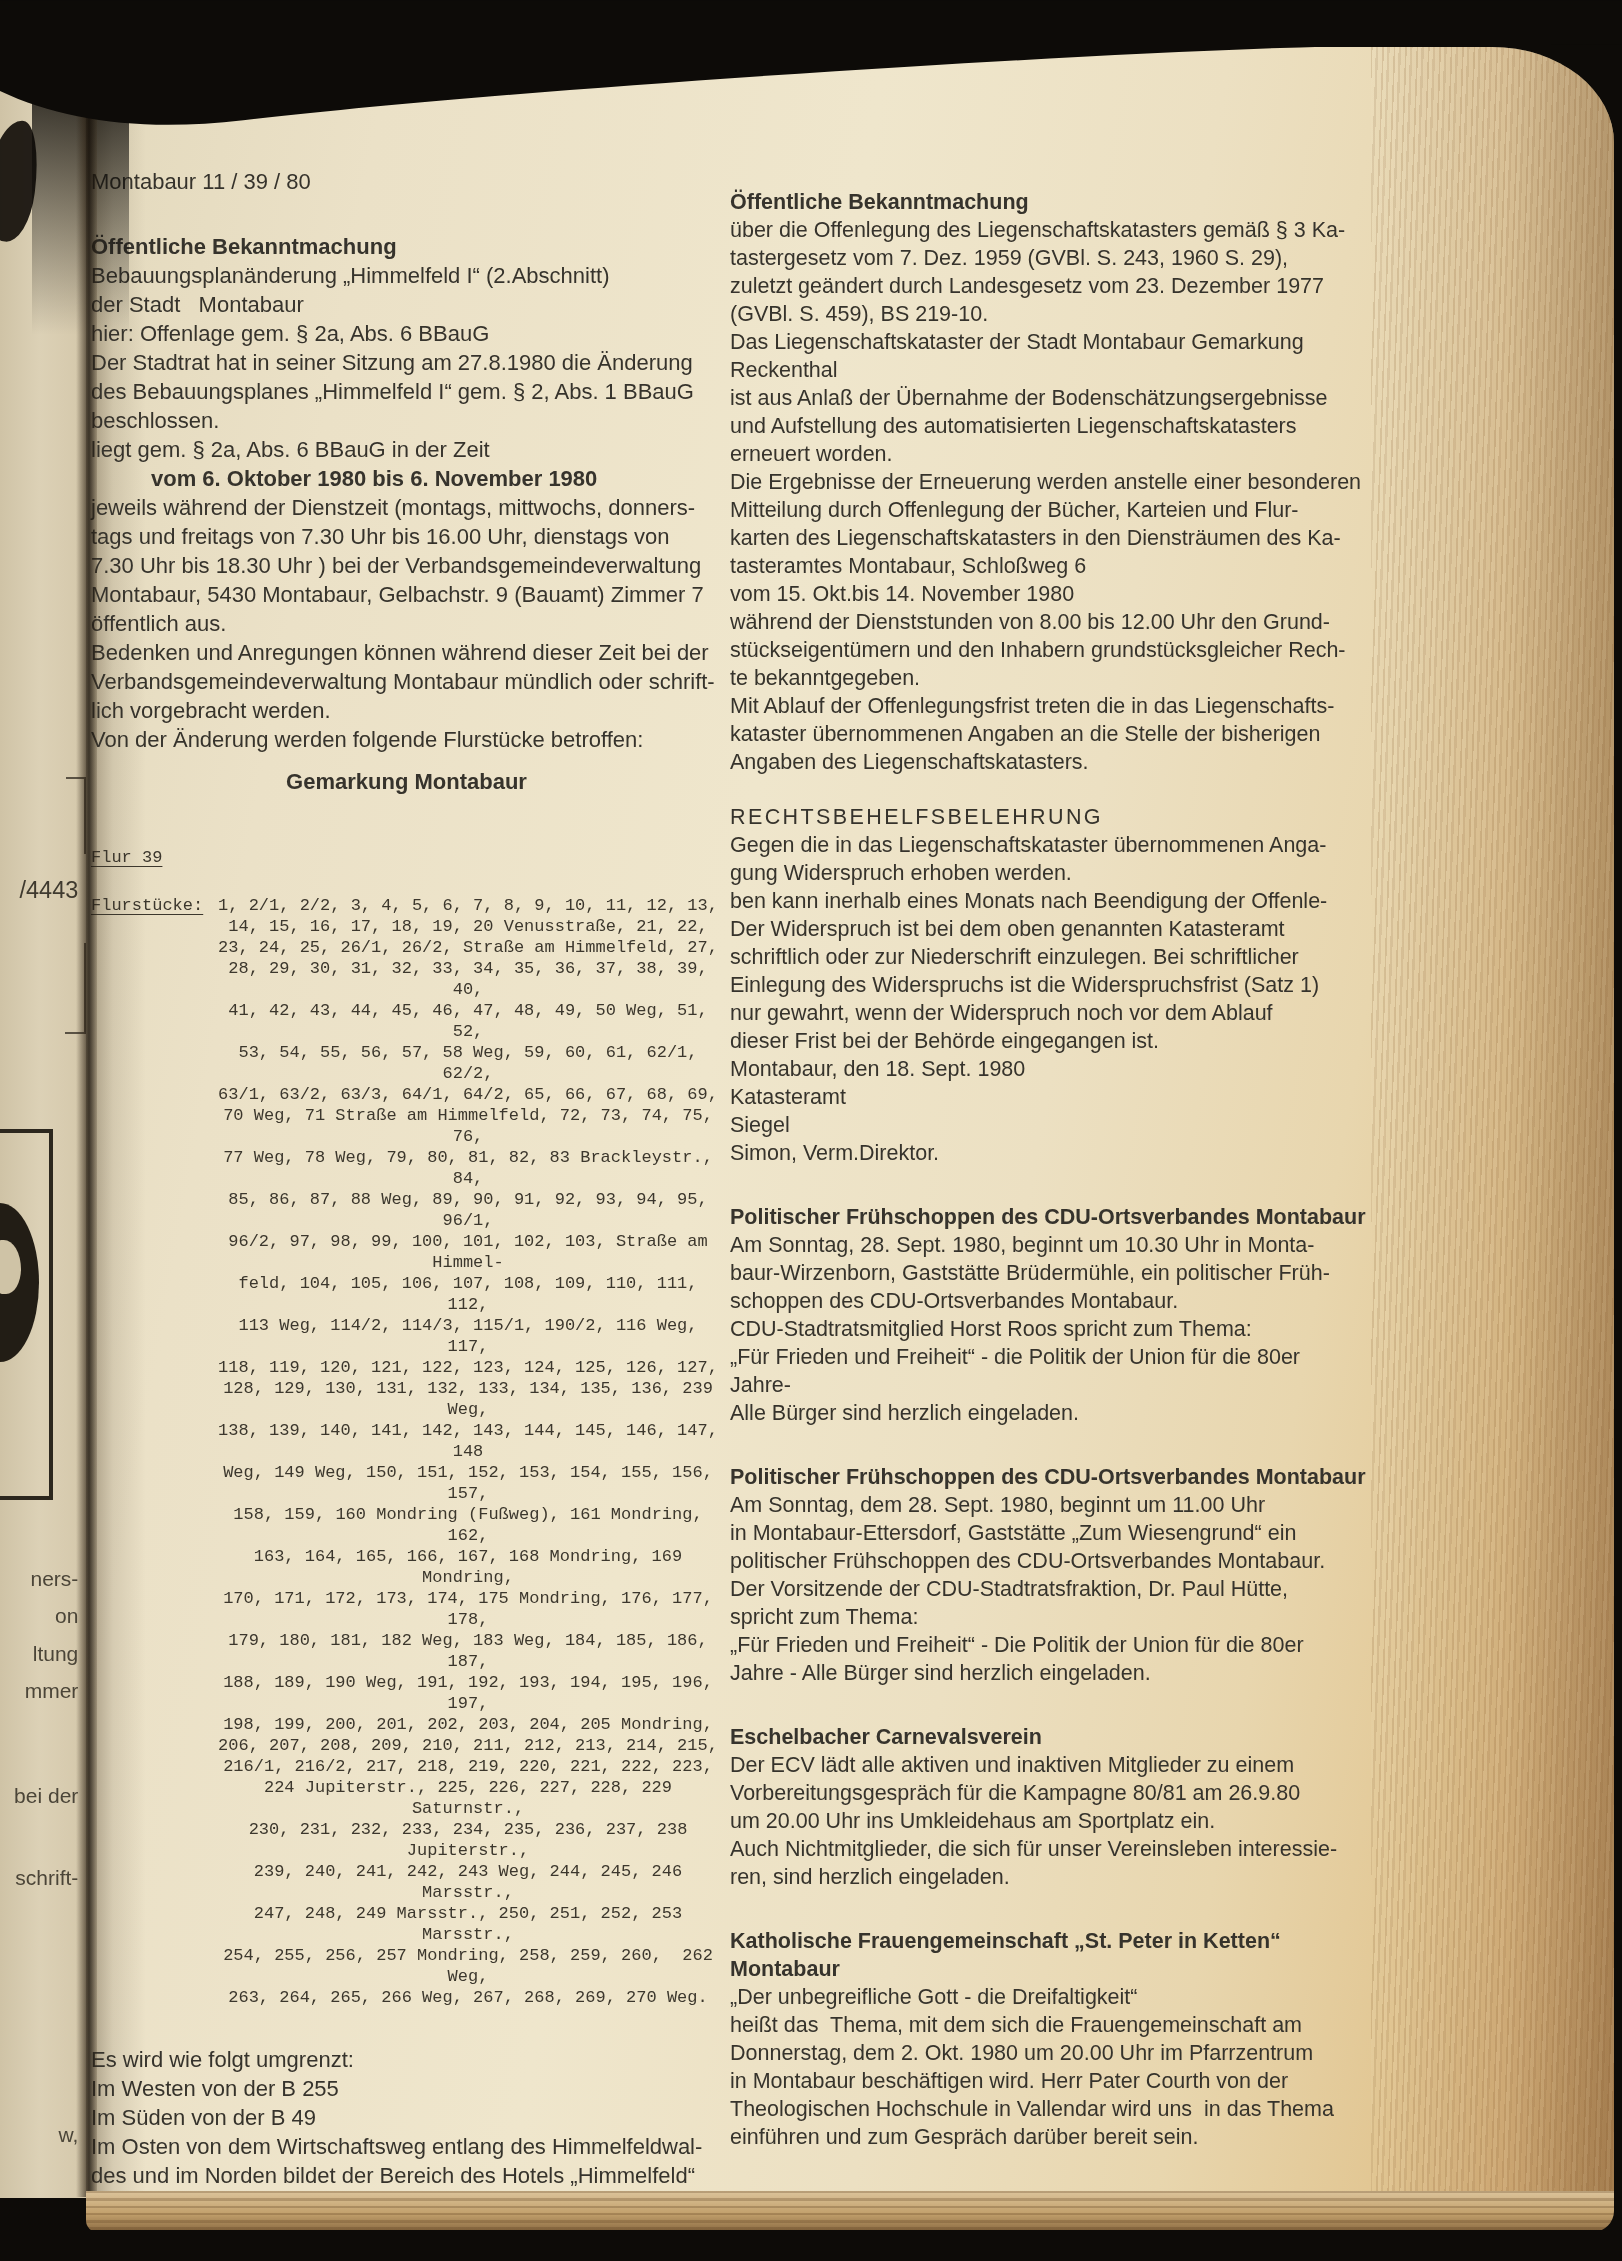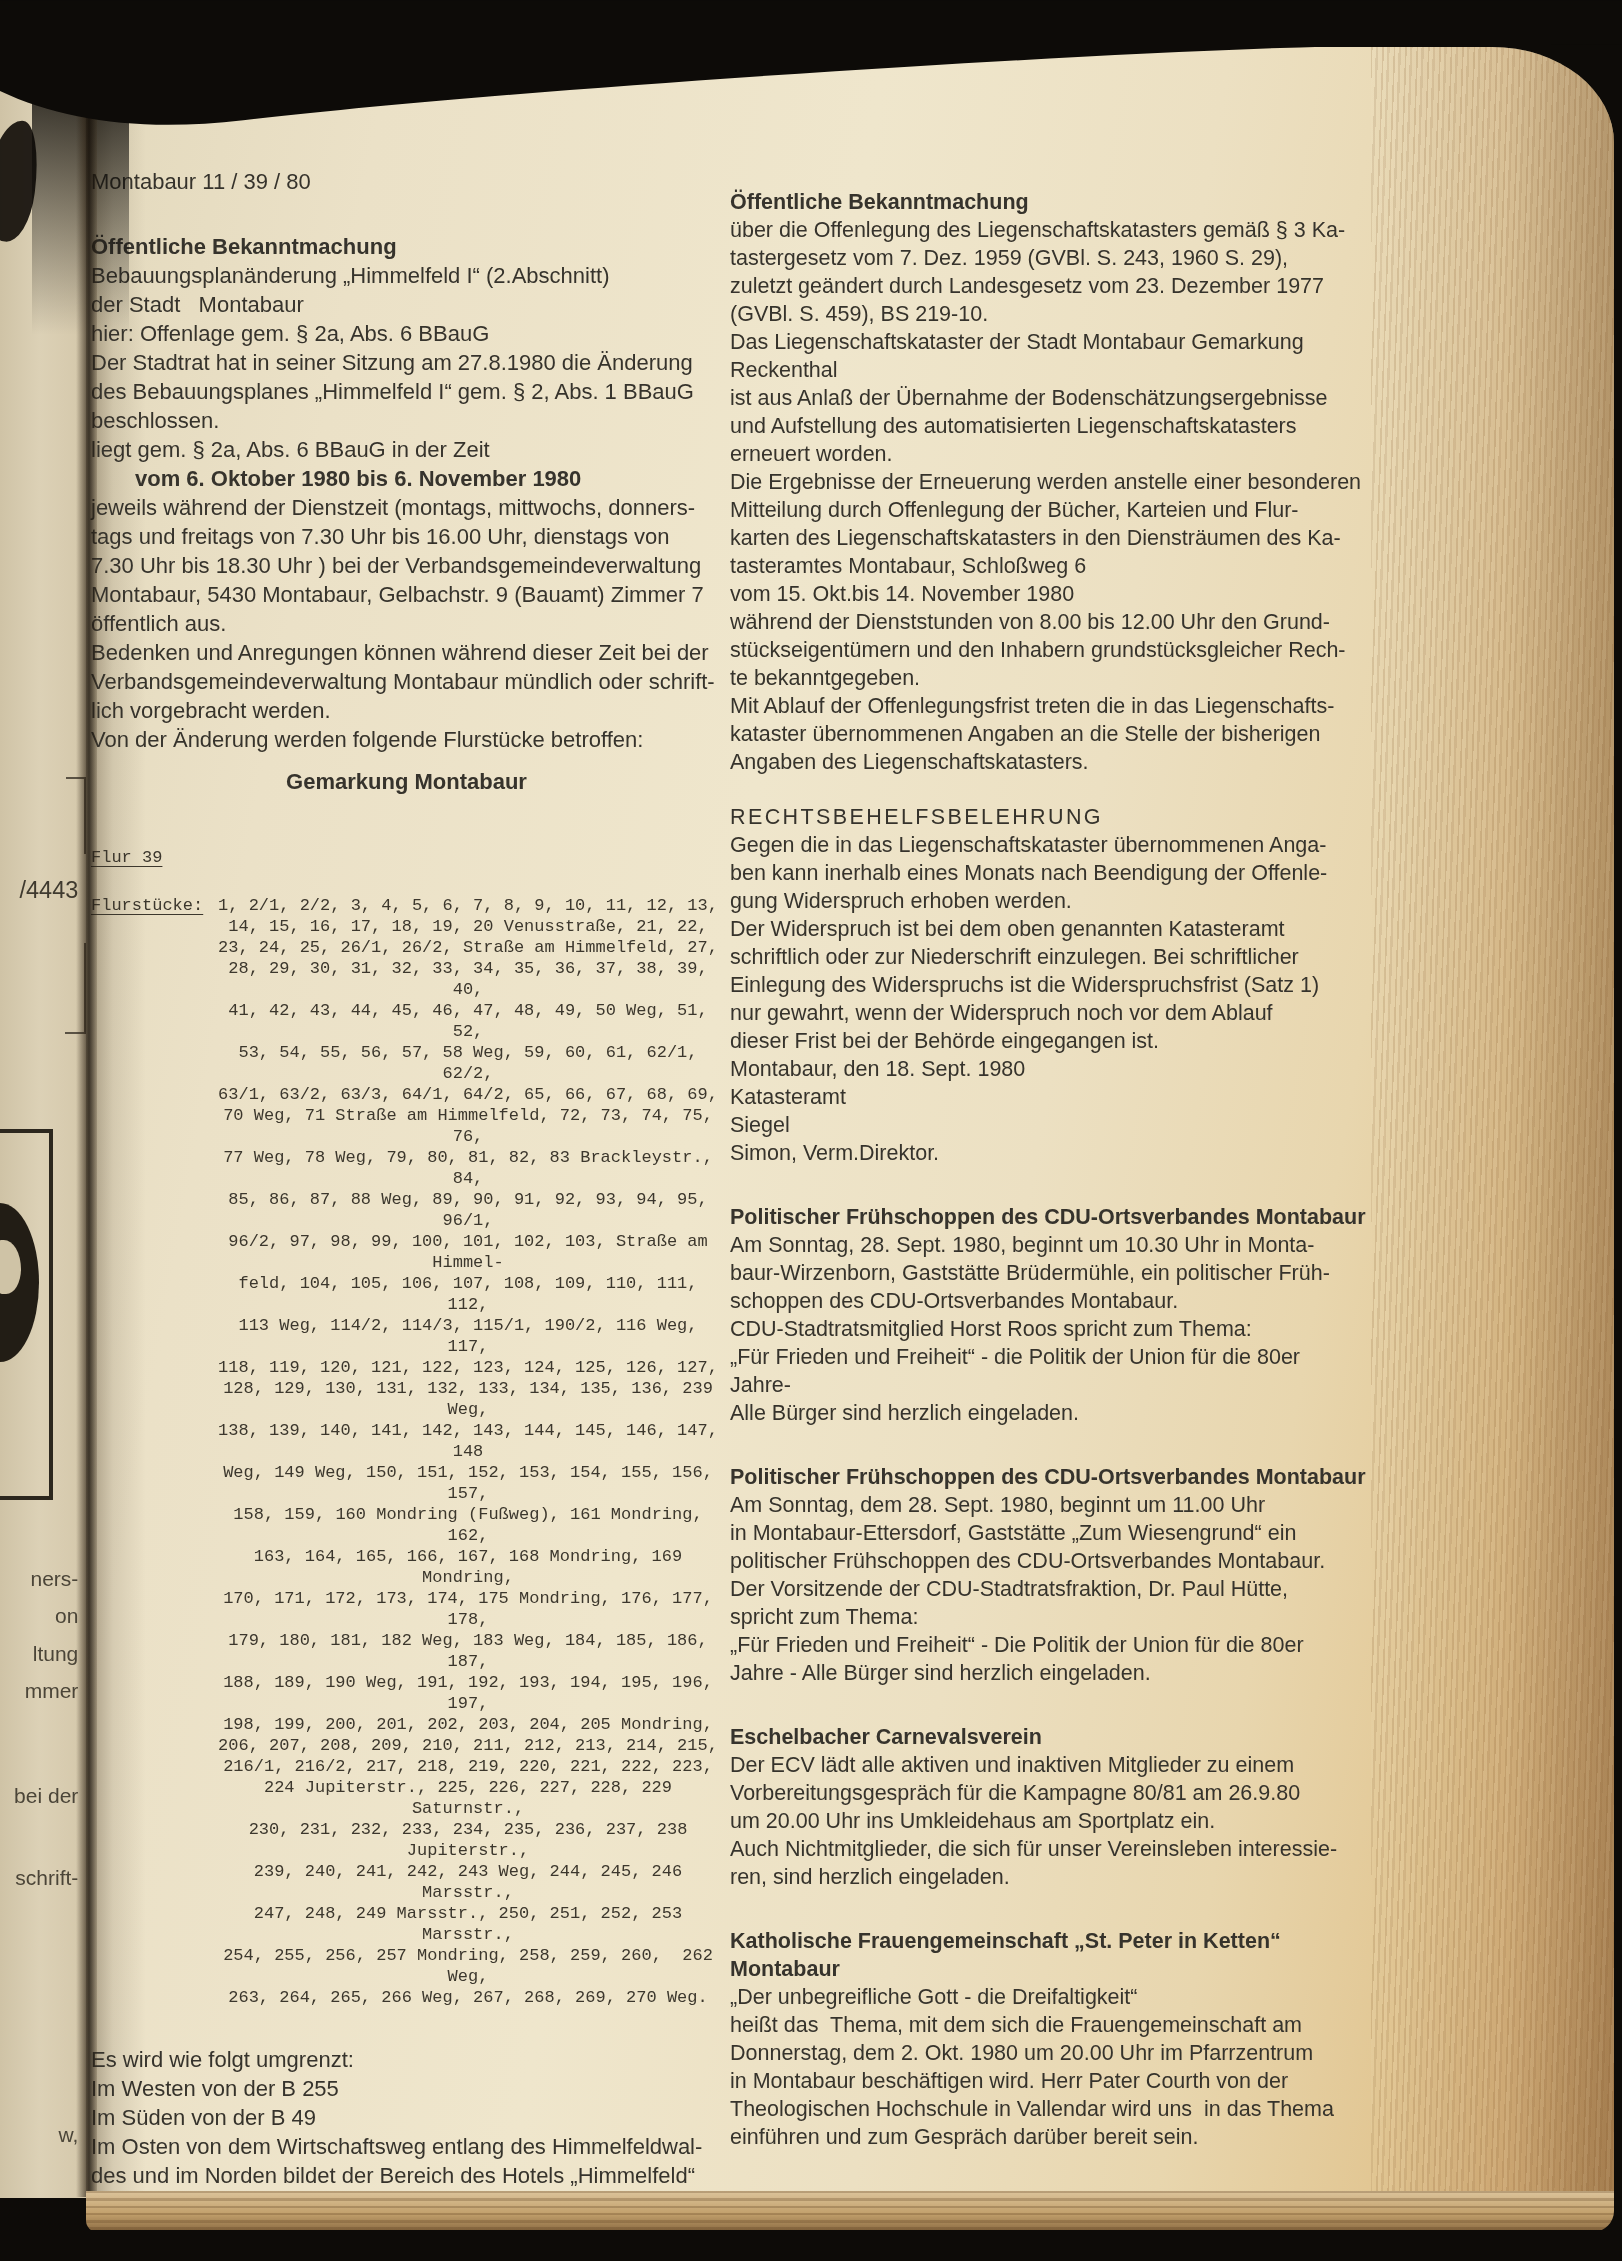--- a/index.html
+++ b/index.html
@@ -73,21 +73,21 @@
   
   .col{position:absolute;color:#36332c;z-index:2;}
   .col-left{left:91px;top:167px;width:631px;font-size:22px;line-height:29px;}
   .col-right{left:730px;top:188px;width:660px;font-size:21.5px;line-height:28px;}
   .tl{white-space:pre-wrap;}
   .blk{margin:0;}
   .blk-heading{font-weight:700;}
   .blk-heading:not(:first-child){margin-top:36px;}
   .blk-center{margin-top:13px;font-weight:700;text-align:center;}
   .blk-caps{margin-top:27px;letter-spacing:2.4px;}
-  .blk-emph{font-weight:700;padding-left:44px;}
+  .blk-emph{font-weight:700;padding-left:60px;}
   .blk-mono-head{margin-top:47px;}
   .blk-mono-head, .blk-mono-list{
     font-family:"Liberation Mono","DejaVu Sans Mono",monospace;
     font-size:17px;color:#3c372d;
   }
   .blk-mono-head{text-decoration:underline;text-underline-offset:4px;}
   .blk-mono-list{display:flex;margin-top:23px;line-height:21px;}
   .blk-mono-list + .blk-para{margin-top:37px;}
   .mono-label{flex:none;width:123px;text-decoration:underline;text-underline-offset:4px;}
   .mono-lines{flex:1;text-align:center;}
@@ -212,22 +212,22 @@
       <div class="tl">während der Dienststunden von 8.00 bis 12.00 Uhr den Grund-</div>
       <div class="tl">stückseigentümern und den Inhabern grundstücksgleicher Rech-</div>
       <div class="tl">te bekanntgegeben.</div>
       <div class="tl">Mit Ablauf der Offenlegungsfrist treten die in das Liegenschafts-</div>
       <div class="tl">kataster übernommenen Angaben an die Stelle der bisherigen</div>
       <div class="tl">Angaben des Liegenschaftskatasters.</div>
     </div>
     <div class="blk blk-caps">RECHTSBEHELFSBELEHRUNG</div>
     <div class="blk blk-para">
       <div class="tl">Gegen die in das Liegenschaftskataster übernommenen Anga-</div>
+      <div class="tl">gung Widerspruch erhoben werden.</div>
       <div class="tl">ben kann inerhalb eines Monats nach Beendigung der Offenle-</div>
-      <div class="tl">gung Widerspruch erhoben werden.</div>
       <div class="tl">Der Widerspruch ist bei dem oben genannten Katasteramt</div>
       <div class="tl">schriftlich oder zur Niederschrift einzulegen. Bei schriftlicher</div>
       <div class="tl">Einlegung des Widerspruchs ist die Widerspruchsfrist (Satz 1)</div>
       <div class="tl">nur gewahrt, wenn der Widerspruch noch vor dem Ablauf</div>
       <div class="tl">dieser Frist bei der Behörde eingegangen ist.</div>
       <div class="tl">Montabaur, den 18. Sept. 1980</div>
       <div class="tl">Katasteramt</div>
       <div class="tl">Siegel</div>
       <div class="tl">Simon, Verm.Direktor.</div>
     </div>

